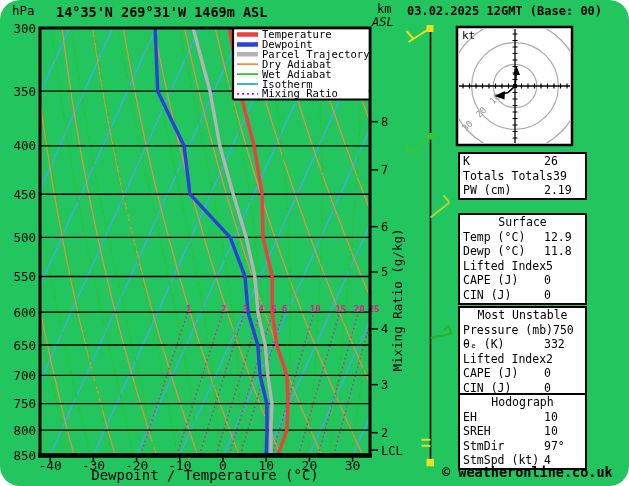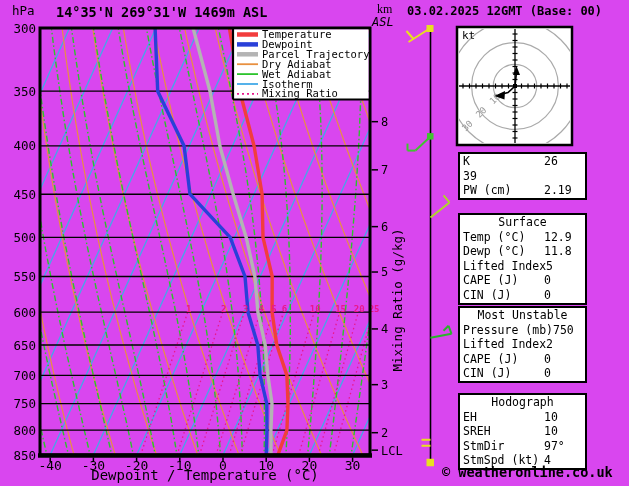--- a/index.html
+++ b/index.html
@@ -1,22 +1,22 @@
 <!DOCTYPE html>
 <html><head>
 <meta charset="utf-8">
 <style>
   html,body{margin:0;padding:0;background:#fff;}
-  .stage{position:relative;width:629px;height:486px;background:#d946ef;overflow:hidden;
-         font-family:"DejaVu Sans Mono",monospace;color:#000;}
+  .stage{position:relative;width:629px;height:486px;background:#22c55e;overflow:hidden;
+         font-family:"DejaVu Sans Mono",monospace;color:#000;border-radius:20px;}
   .lbl{position:absolute;white-space:nowrap;}
   .hpa{left:12px;top:3px;font-size:12.5px;}
   .loc{left:56px;top:4px;font-size:13.5px;font-weight:bold;letter-spacing:0px;}
   .dt{left:407px;top:4px;font-size:12px;font-weight:bold;}
-  .km{left:377px;top:2px;font-size:12px;font-family:Liberation Serif, serif;}
+  .km{left:377px;top:2px;font-size:12px;}
   .asl{left:372px;top:15px;font-size:12px;font-style:italic;}
   .xlabel{left:205px;top:467px;font-size:14px;transform:translateX(-50%);}
   .vlabel{left:397px;top:300px;font-size:12.5px;transform:translate(-50%,-50%) rotate(-90deg);}
   .copy{left:442px;top:464px;font-size:13.5px;font-weight:bold;}
   #svgmount{position:absolute;left:0;top:0;}
   .tbox{position:absolute;left:458px;width:125px;border:2px solid #000;background:#fff;
         font-size:11.5px;line-height:14.6px;}
   .thead{text-align:center;height:14.6px;}
   .trow{display:flex;height:14.6px;padding:0 3px;}
   .trow .lab{flex:1;white-space:nowrap;}
@@ -281,20 +281,21 @@
       </svg></div>
   <span class="lbl vlabel">Mixing Ratio (g/kg)</span>
   <span class="lbl xlabel">Dewpoint / Temperature (°C)</span>
   <div id="tables">
       <div class="tbox" style="top: 152px;">
         <div class="trow">
           <span class="lab">K</span>
           <span class="val">26</span>
         </div>
         <div class="trow">
+          <span class="lab">Totals Totals</span>
           <span class="val">39</span>
         </div>
         <div class="trow">
           <span class="lab">PW (cm)</span>
           <span class="val">2.19</span>
         </div>
       </div>
       <div class="tbox" style="top: 213px;">
         <div class="thead">Surface</div>
         <div class="trow">
@@ -316,20 +317,24 @@
         <div class="trow">
           <span class="lab">CIN (J)</span>
           <span class="val">0</span>
         </div>
       </div>
       <div class="tbox" style="top: 306px;">
         <div class="thead">Most Unstable</div>
         <div class="trow">
           <span class="lab">Pressure (mb)</span>
           <span class="val">750</span>
+        </div>
+        <div class="trow">
+          <span class="lab">θₑ (K)</span>
+          <span class="val">332</span>
         </div>
         <div class="trow">
           <span class="lab">Lifted Index</span>
           <span class="val">2</span>
         </div>
         <div class="trow">
           <span class="lab">CAPE (J)</span>
           <span class="val">0</span>
         </div>
         <div class="trow">

